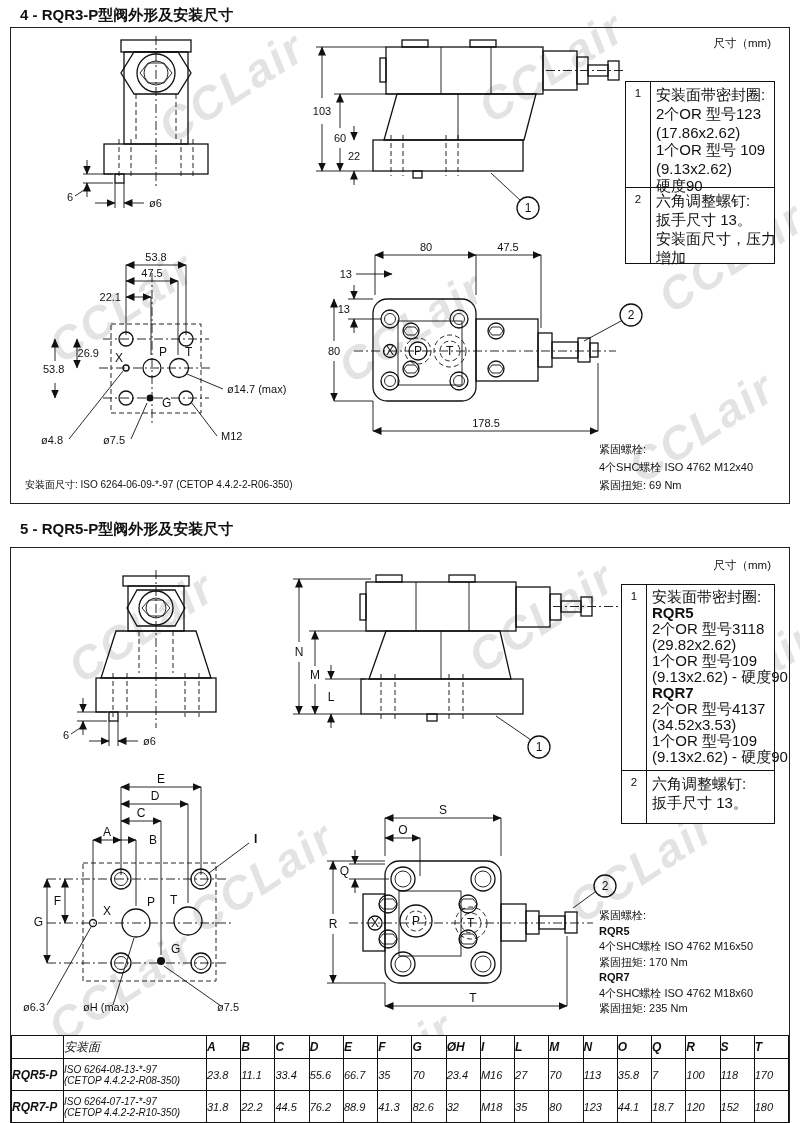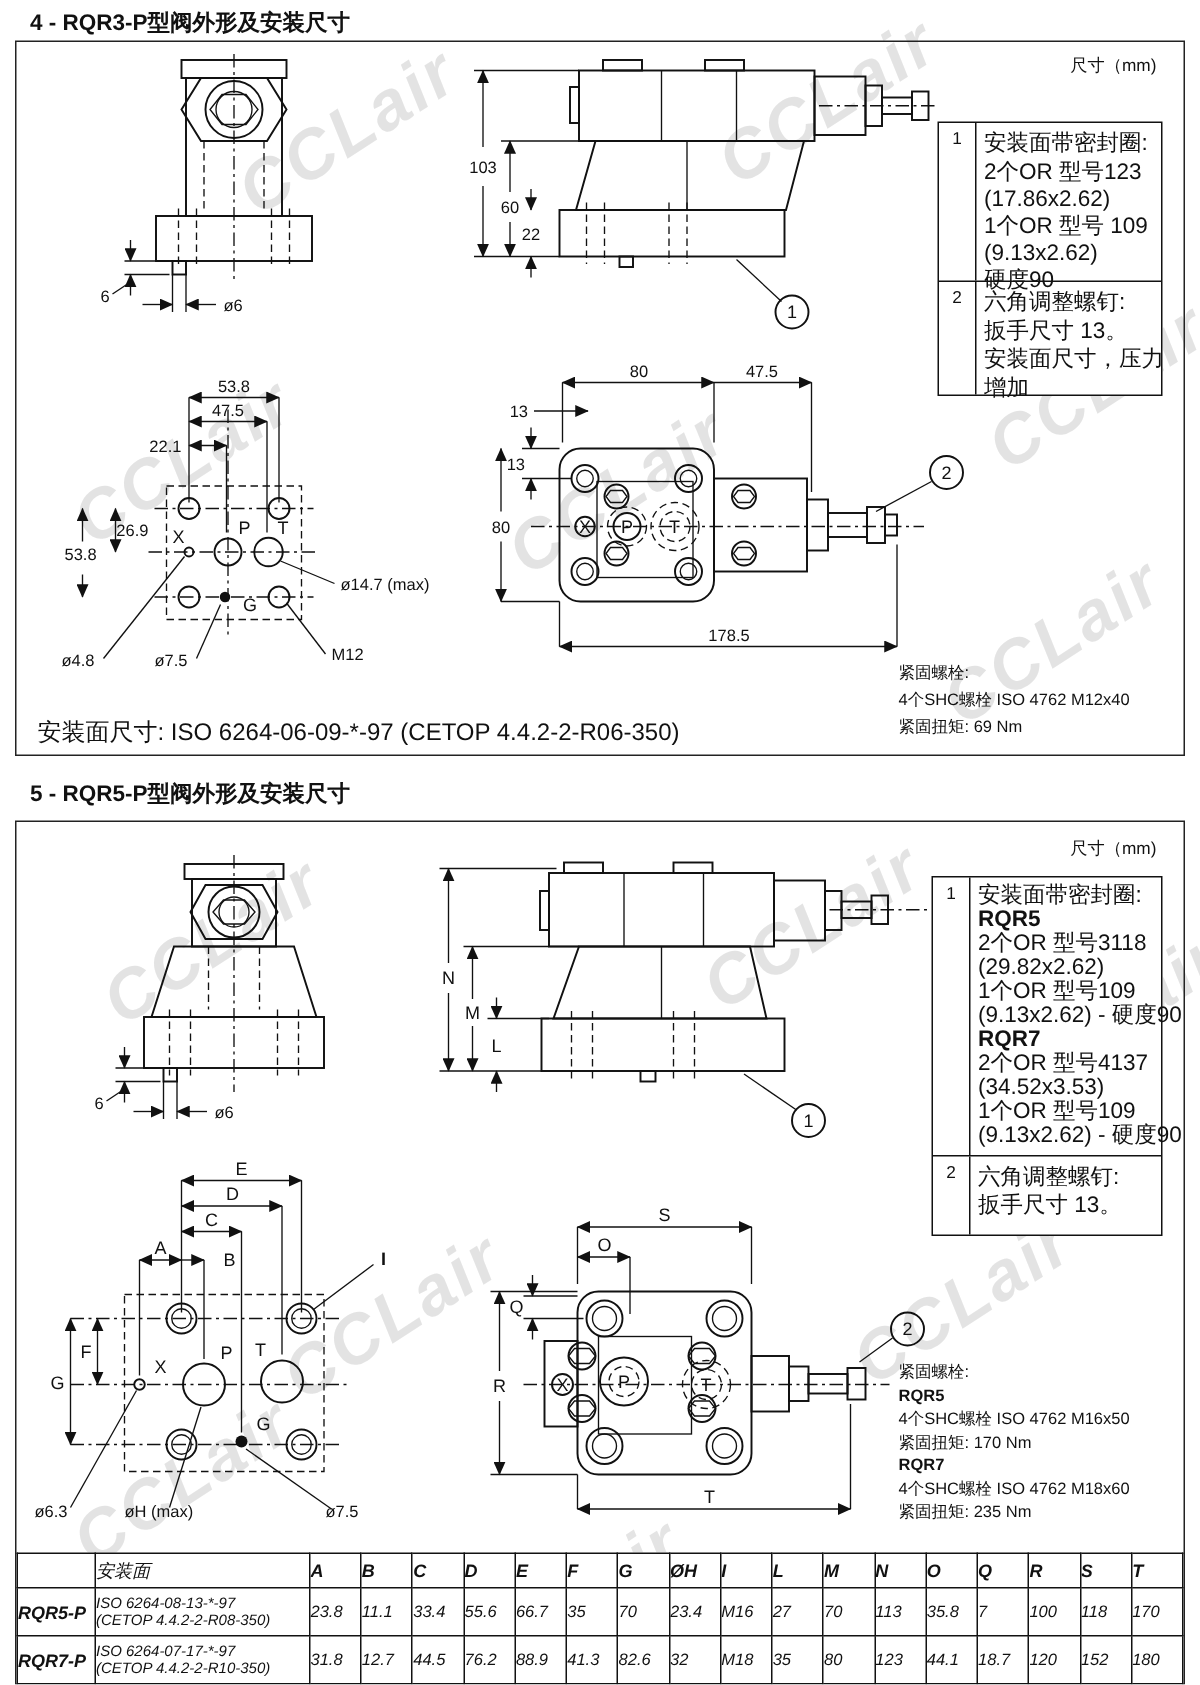--- a/index.html
+++ b/index.html
@@ -21,21 +21,21 @@
   .cl{stroke-dasharray:9 3 2 3;}
   .notes{position:absolute;border:1px solid #111;background:#fff;z-index:2;display:flex;flex-direction:column;}
   .nrow{display:flex;border-bottom:1px solid #111;flex:none;}
   .nrow:last-child{border-bottom:none;}
   .nnum{width:24px;border-right:1px solid #111;text-align:center;font-size:11.5px;padding-top:5px;flex:none;}
   .nbody{padding:4px 5px;font-size:15px;}
   .nline{white-space:nowrap;}
   .b{font-weight:bold;}
   .txtblock{position:absolute;font-size:11px;z-index:2;}
   .txtblock div{white-space:nowrap;}
-  .mount{position:absolute;font-size:16px;z-index:2;white-space:nowrap;}
+  .mount{position:absolute;font-size:10px;z-index:2;white-space:nowrap;}
   table.dimtab{position:absolute;left:0;bottom:0;width:100%;border-collapse:collapse;table-layout:fixed;
      background:#fff;z-index:3;}
   table.dimtab td,table.dimtab th{border:1px solid #111;text-align:left;padding:0;overflow:hidden;font-style:italic;}
   table.dimtab th{font-size:12px;font-weight:bold;height:22px;}
   table.dimtab th.mfh{font-weight:normal;font-size:12px;}
   td.model{font-weight:bold;font-size:12px;}
   td.mf{font-size:10px;line-height:11px;}
   td.val{font-size:11px;height:31px;}
 </style>
 </head>
@@ -558,21 +558,21 @@
         <td class="val">118</td>
         <td class="val">170</td>
       </tr>
       <tr>
         <td class="model">RQR7-P</td>
         <td class="mf">
           <div>ISO 6264-07-17-*-97</div>
           <div>(CETOP 4.4.2-2-R10-350)</div>
         </td>
         <td class="val">31.8</td>
-        <td class="val">12.7</td>
+        <td class="val">22.2</td>
         <td class="val">44.5</td>
         <td class="val">76.2</td>
         <td class="val">88.9</td>
         <td class="val">41.3</td>
         <td class="val">82.6</td>
         <td class="val">32</td>
         <td class="val">M18</td>
         <td class="val">35</td>
         <td class="val">80</td>
         <td class="val">123</td>

